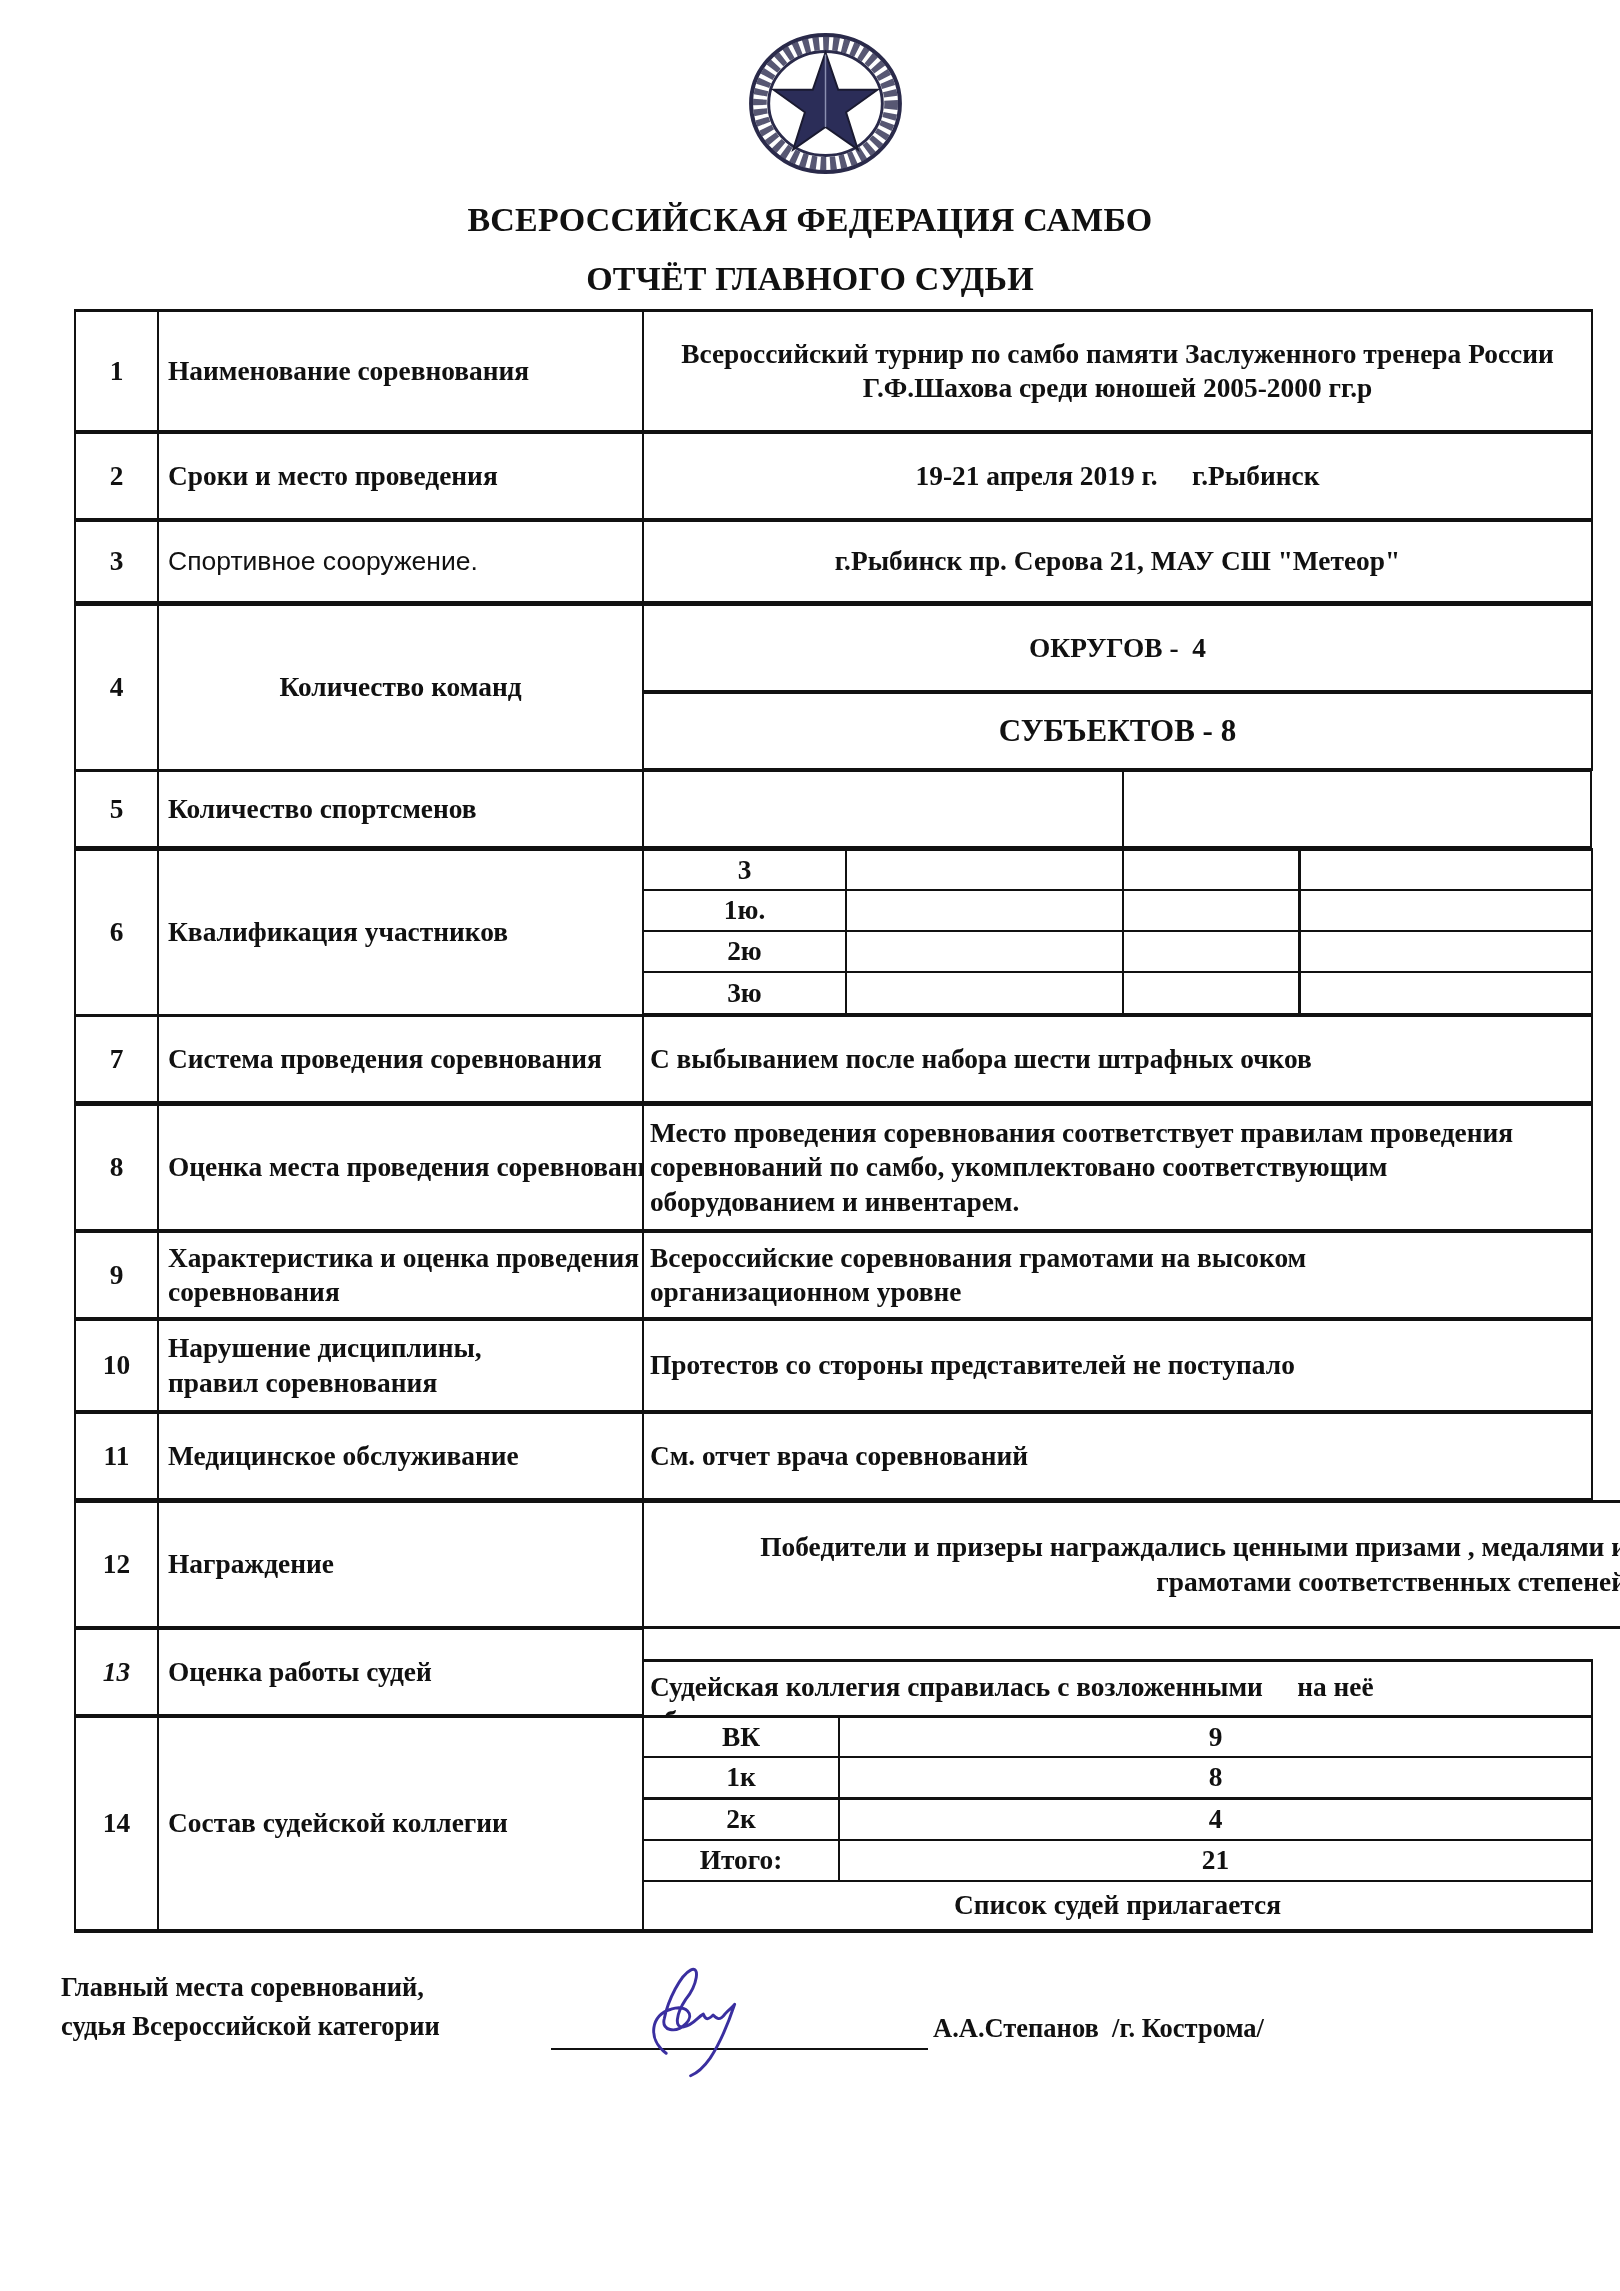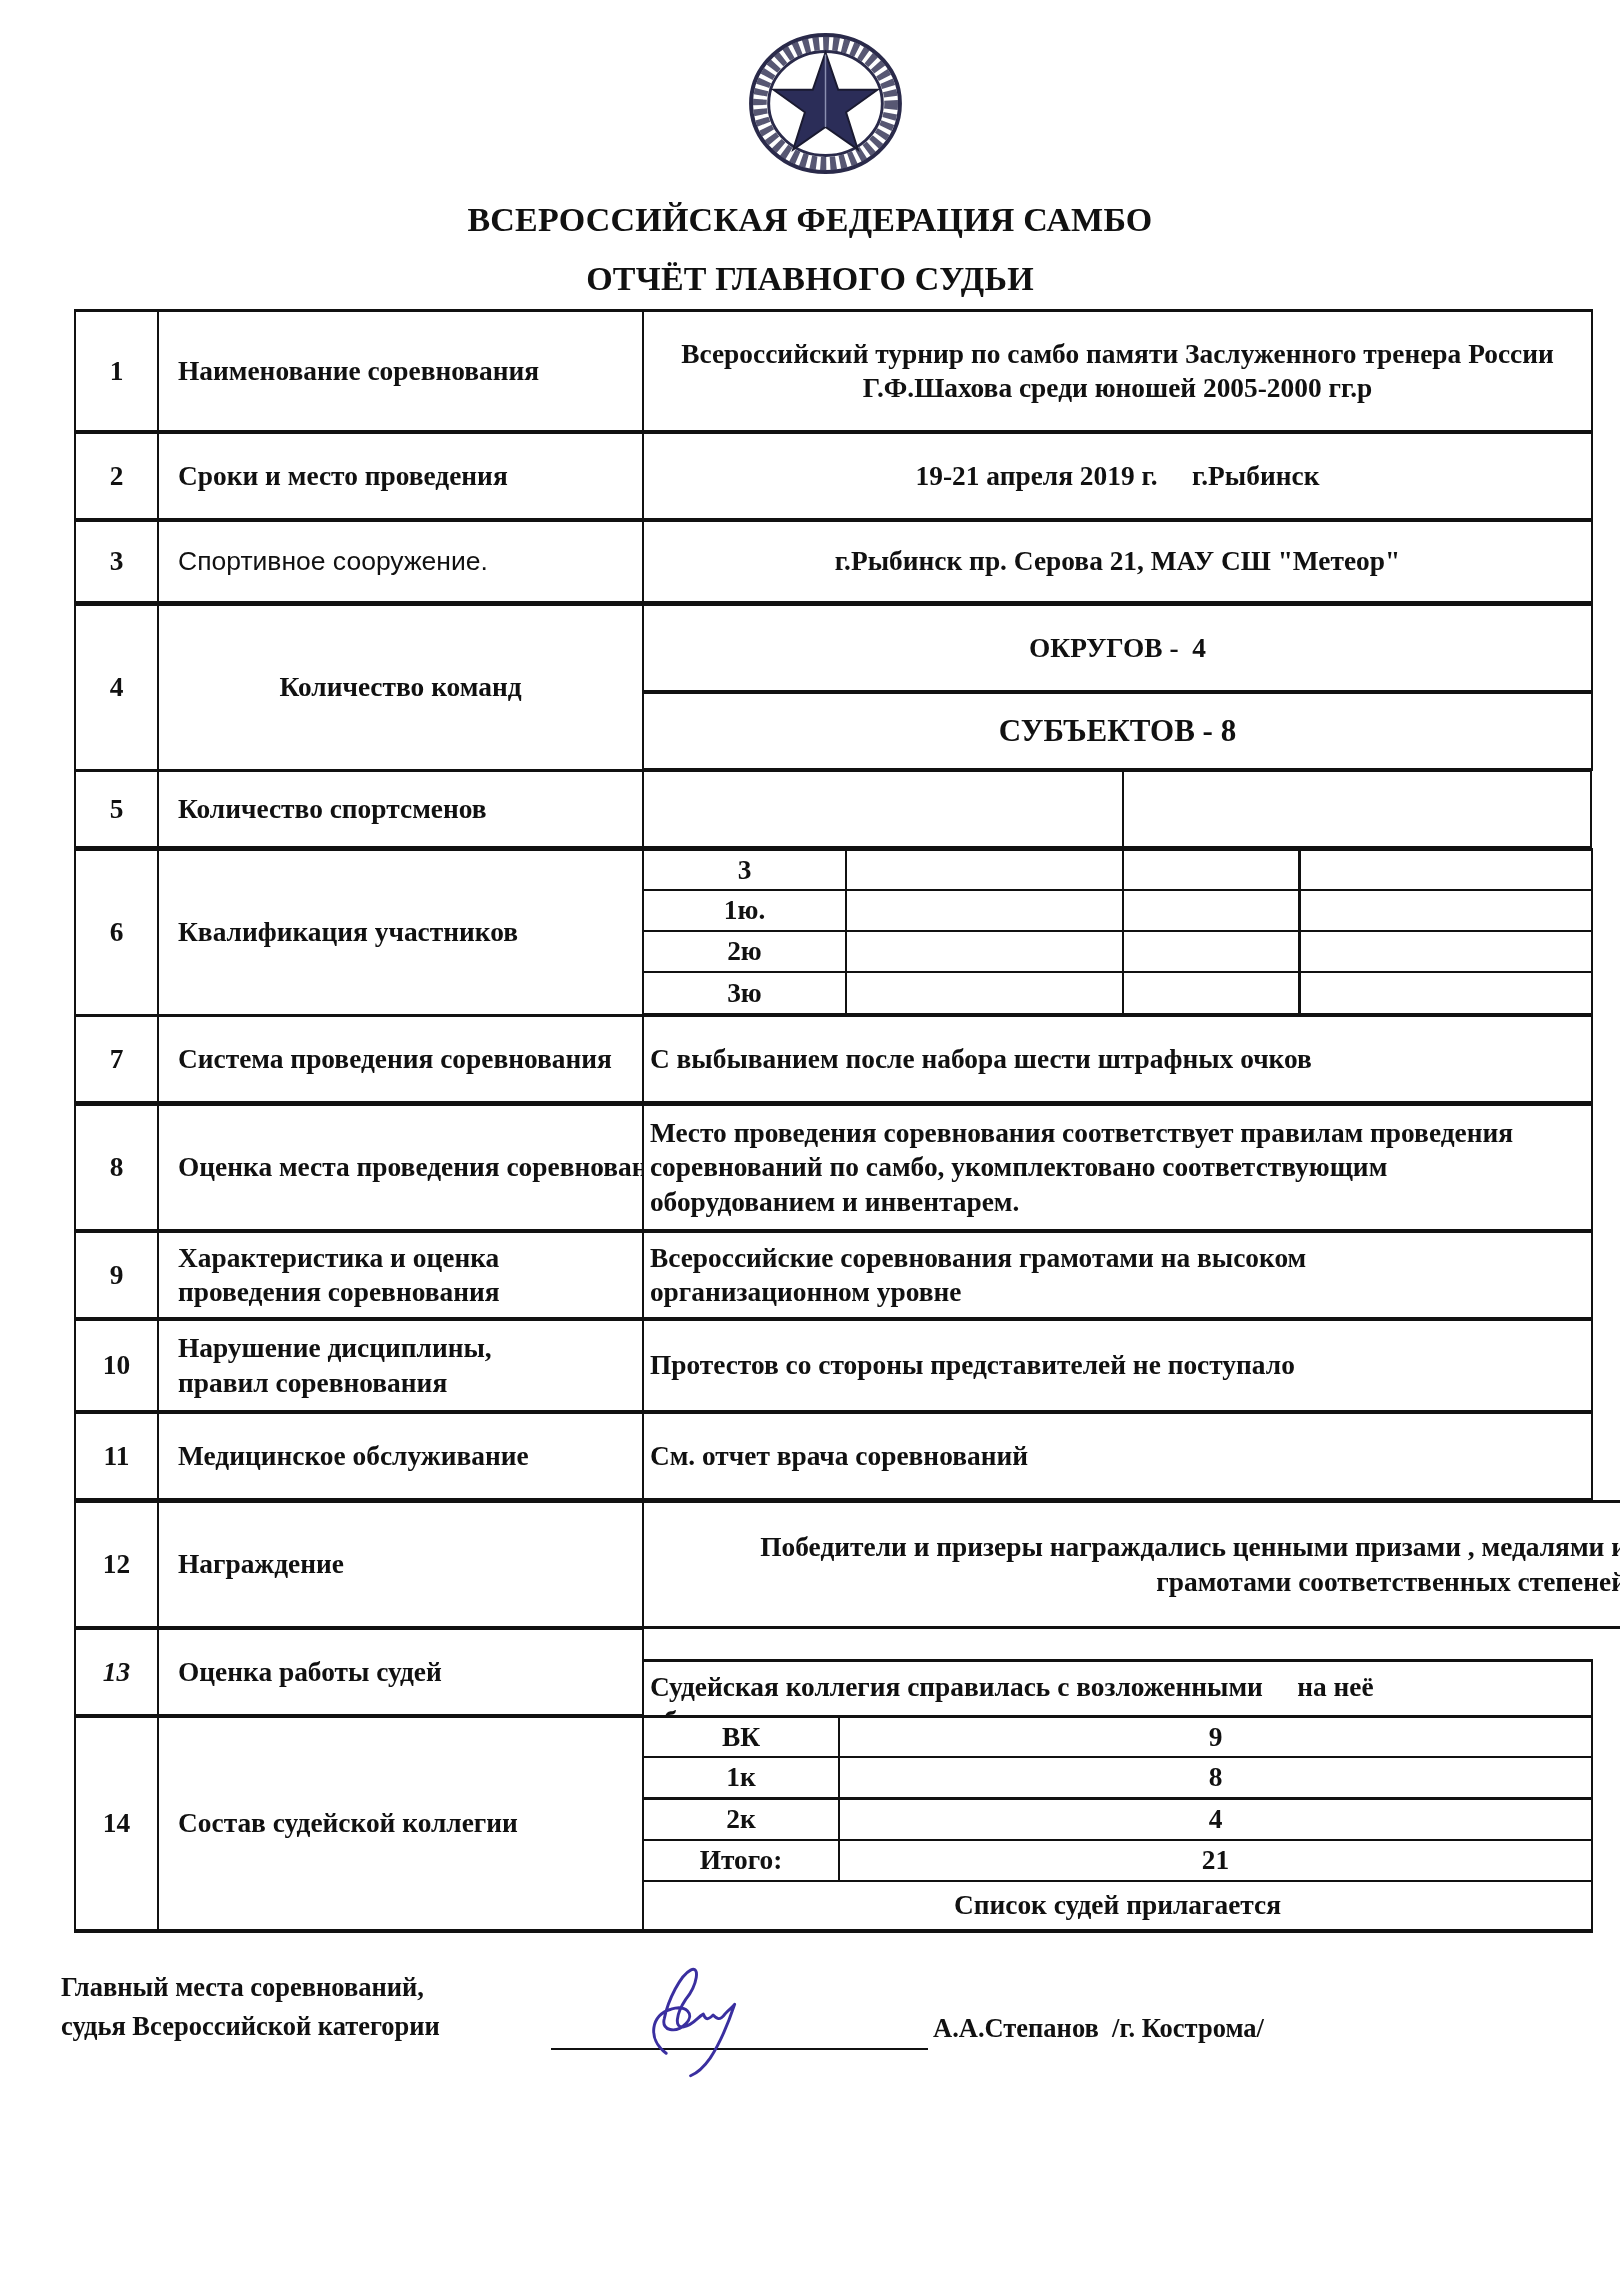--- a/index.html
+++ b/index.html
@@ -7,21 +7,21 @@
        font-family:"Liberation Serif","DejaVu Serif",serif;color:#111;}
   .abs{position:absolute;}
   .logo{left:747px;top:31px;width:157px;height:145px;}
   .title{left:0;width:1620px;text-align:center;font-weight:bold;font-size:34px;letter-spacing:0.2px;}
   .t1{top:201px;}
   .t2{top:260px;}
   .cell{position:absolute;box-sizing:border-box;border:2px solid #111;background:#fff;
         display:flex;align-items:center;font-weight:bold;font-size:27.4px;line-height:1.25;}
   .thick{border-width:3.9px 2.9px;}
   .num{justify-content:center;}
-  .lbl{padding-left:19px;}
+  .lbl{padding-left:9px;}
   .ctr{justify-content:center;text-align:center;}
   .val{padding-left:5.9px;}
   .sans{font-family:"Liberation Sans","DejaVu Sans",sans-serif;font-weight:normal;font-size:26.5px;}
   .big{font-size:31px;}
   .sig-text{font-weight:bold;font-size:26.5px;line-height:39px;}
   .sig-line{left:551px;top:2048px;width:377px;height:0;border-top:2px solid #111;}
 </style>
 </head>
 <body>
 

